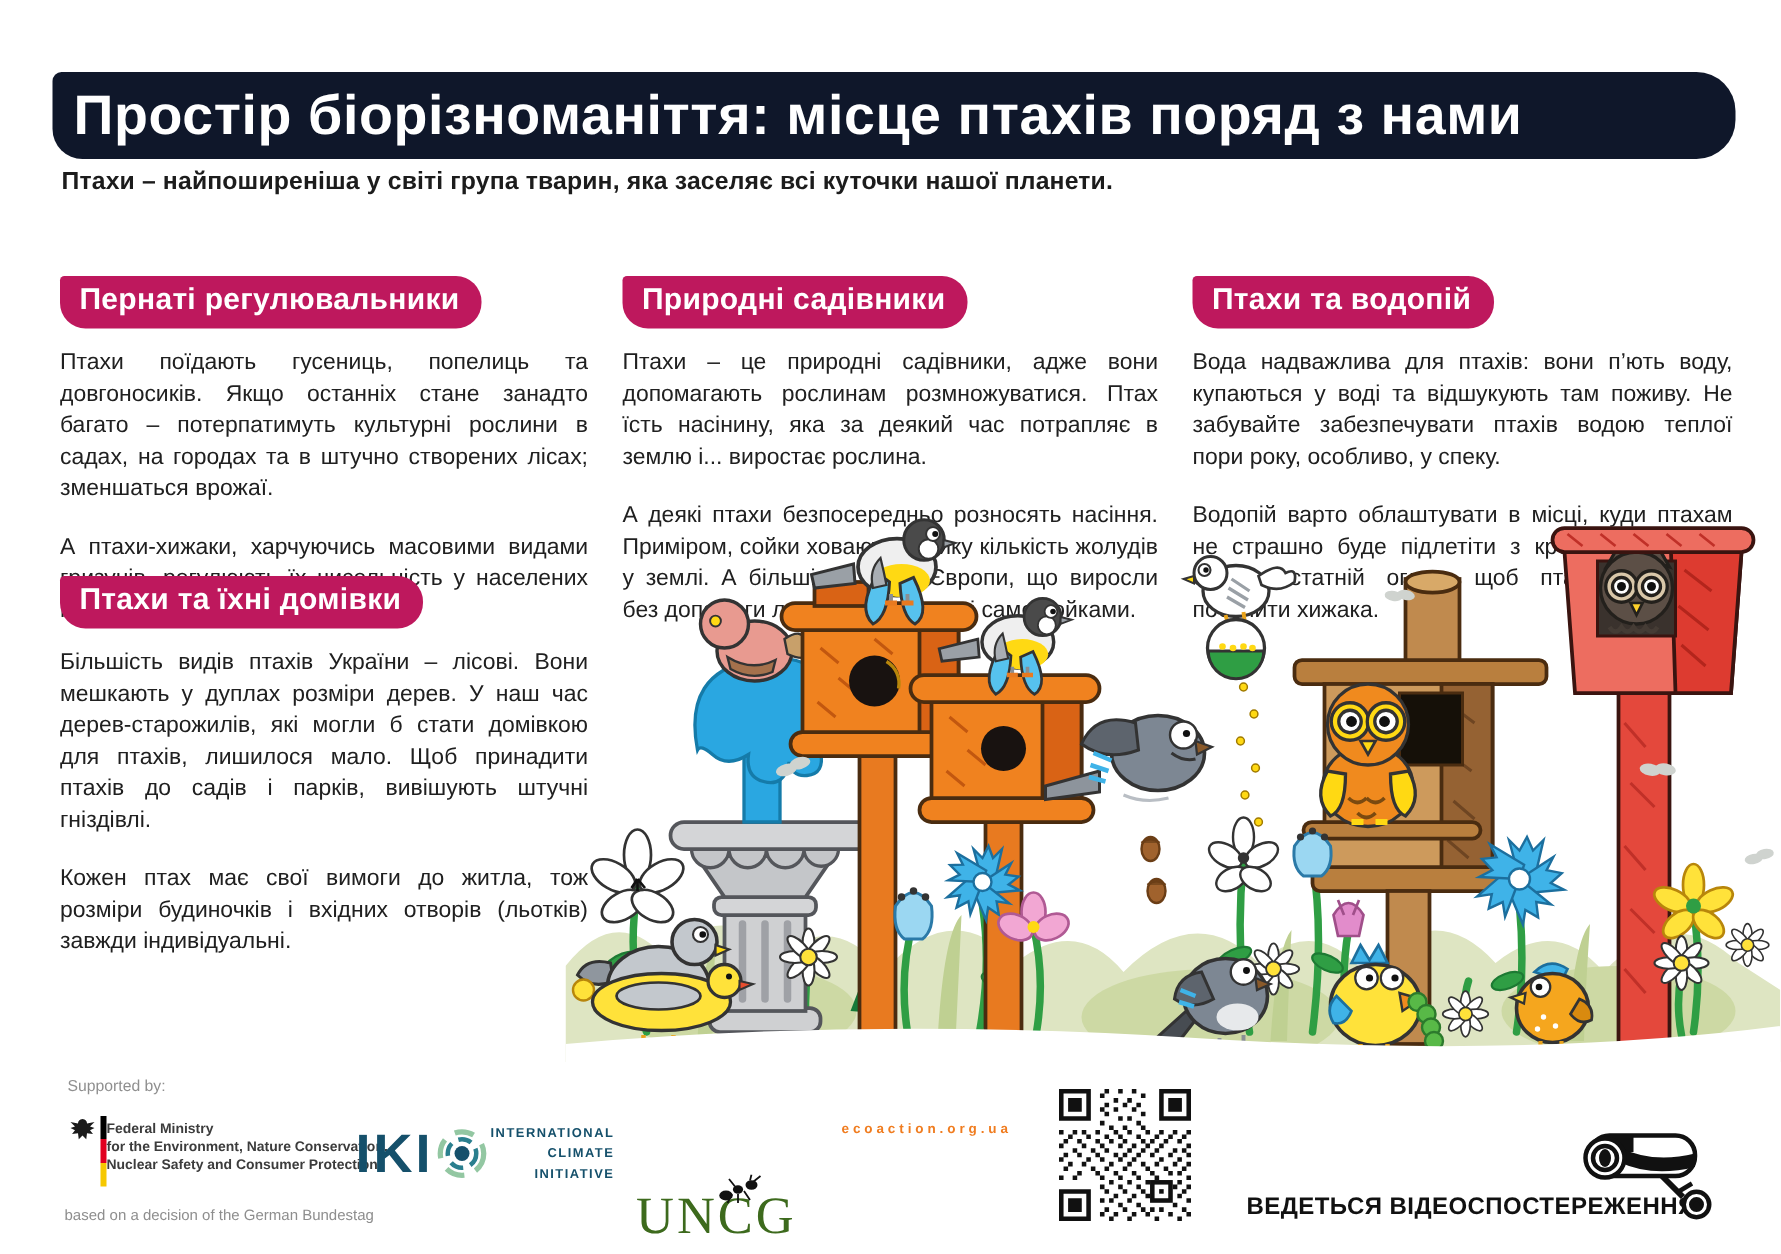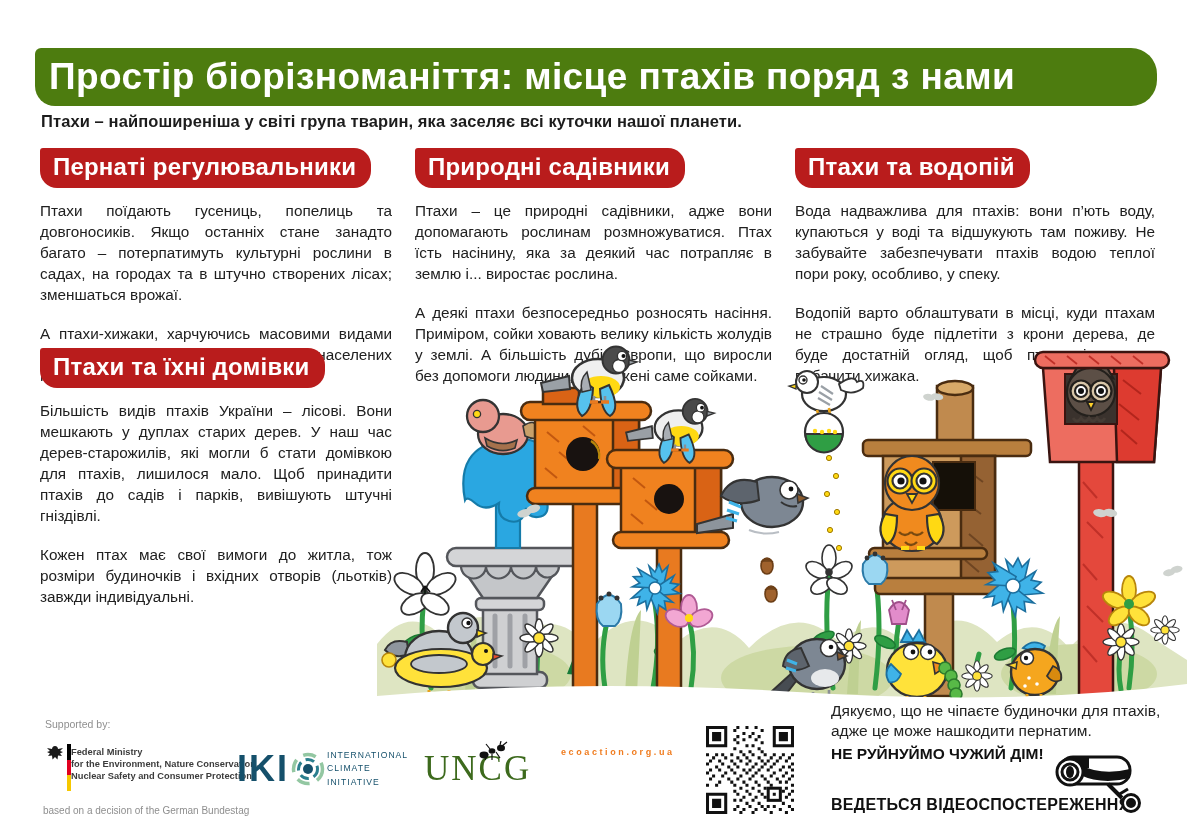--- a/index.html
+++ b/index.html
@@ -2,52 +2,52 @@
 <html><head>
 <meta charset="utf-8">
 <style>
   * { margin:0; padding:0; box-sizing:border-box; }
   html,body { width:1187px; height:836px; }
   body { font-family:"Liberation Sans", sans-serif; background:#ffffff; }
   .poster { position:relative; width:1187px; height:836px; background:#fff; overflow:hidden; }
 
   
   .banner { position:absolute; left:35px; top:48px; width:1122px; height:58px;
-            background:#4d7c0f; border-radius:6px 26px 26px 20px; }
+            background:#0f172a; border-radius:6px 26px 26px 20px; }
   .banner h1 { color:#fff; font-size:37px; font-weight:bold; line-height:58px;
                padding-left:14px; letter-spacing:.4px; white-space:nowrap; }
   .subtitle { position:absolute; left:41px; top:112px; font-size:16.5px; font-weight:bold;
               color:#1c1c1c; letter-spacing:.1px; }
 
   
   .col  { position:absolute; top:148px; }
   .col1 { left:40px;  width:352px; }
   .col2 { left:415px; width:357px; }
   .col3 { left:795px; width:360px; }
   .homes { position:absolute; left:40px; top:348px; width:352px; }
-  .pill { display:inline-block; background:#b91c1c; color:#fff; font-weight:bold;
-          font-size:24px; padding:5px 15px 7px 13px; border-radius:3px 17px 17px 17px;
-          margin-bottom:13px; letter-spacing:.2px; }
+  .pill { display:inline-block; background:#be185d; color:#fff; font-weight:bold;
+          font-size:20px; padding:5px 15px 7px 13px; border-radius:3px 17px 17px 17px;
+          margin-bottom:13px; letter-spacing:.2px;margin-top:36px; }
   .col p, .homes p { font-size:15.3px; line-height:1.37; text-align:justify;
                      color:#202020; margin-bottom:18px; }
 
   
   .scene { position:absolute; left:377px; top:342px; width:810px; height:366px; }
 
   
   .supported { position:absolute; left:45px; top:718px; font-size:10.5px; color:#8f8f8f; }
   .ministry { position:absolute; left:43px; top:744px; display:flex; gap:0; align-items:flex-start; }
   .flag-stripe { width:4px; height:47px;
                  background:linear-gradient(#000 0 33%, #e1001f 33% 66%, #f6c800 66% 100%); }
   .ministry-text { font-size:9.3px; font-weight:bold; color:#3c3c3c; line-height:1.3; padding-top:2px; }
   .bundestag { position:absolute; left:43px; top:805px; font-size:10px; color:#8e8e8e; }
 
   .iki { position:absolute; left:237px; top:748px; display:flex; align-items:center; gap:0; }
   .iki-word { font-size:36px; font-weight:bold; color:#15506b; letter-spacing:2px; }
-  .iki-lines { font-size:8.6px; font-weight:normal; color:#15506b; letter-spacing:1px; line-height:1.55; }
+  .iki-lines { font-size:8.6px; font-weight:bold; color:#15506b; letter-spacing:1px; line-height:1.55;text-align:right; }
 
   .uncg { position:absolute; left:424px; top:749px; font-family:"Liberation Serif", serif;
           font-size:35px; color:#3d6a1d; letter-spacing:2px; }
   .uncg .ant { position:absolute; left:54px; top:-8px; }
 
   .ekodia { position:absolute; left:561px; top:744px; }
   .ekodia-word { position:relative; font-size:32px; font-weight:bold; color:#3fae2a; letter-spacing:.5px; }
   .ekodia-dot { position:absolute; left:76px; top:3px; width:6px; height:6px; border-radius:50%; background:#f07c1f; }
   .ekodia-url { font-size:9px; font-weight:bold; color:#f07c1f; letter-spacing:2.6px; margin-top:3px; }
 
@@ -83,21 +83,21 @@
   </section>
 
   <section class="col col3">
     <div class="pill">Птахи та водопій</div>
     <p>Вода надважлива для птахів: вони п’ють воду, купаються у воді та відшукують там поживу. Не забувайте забезпечувати птахів водою теплої пори року, особливо, у спеку.</p>
     <p>Водопій варто облаштувати в місці, куди птахам не страшно буде підлетіти з крони дерева, де буде достатній огляд, щоб птах міг вчасно побачити хижака.</p>
   </section>
 
   <section class="homes">
     <div class="pill">Птахи та їхні домівки</div>
-    <p>Більшість видів птахів України – лісові. Вони мешкають у дуплах старих дерев. У наш час дерев-старожилів, які могли б стати домівкою для птахів, лишилося мало. Щоб принадити птахів до садів і парків, вивішують штучні гніздівлі.</p>
+    <p>Більшість видів птахів України – лісові. Вони мешкають у дуплах розміри дерев. У наш час дерев-старожилів, які могли б стати домівкою для птахів, лишилося мало. Щоб принадити птахів до садів і парків, вивішують штучні гніздівлі.</p>
     <p>Кожен птах має свої вимоги до житла, тож розміри будиночків і вхідних отворів (льотків) завжди індивідуальні.</p>
   </section>
 
   <svg class="scene" viewBox="0 0 810 366">
     <defs>
       <g id="tit">
         <path d="M-36 -26 l-28 7 2 9 27 -3 z" fill="#9aa0a6" stroke="#333" stroke-width="2"></path>
         <ellipse cx="-7" cy="-24" rx="26" ry="19" fill="#efefef" stroke="#333" stroke-width="2.5"></ellipse>
         <ellipse cx="-4" cy="-15" rx="19" ry="11" fill="#ffd913"></ellipse>
         <path d="M-20 -20 q-14 24 -3 34 q10 -5 11 -28 z" fill="#56c2ee" stroke="#333" stroke-width="2"></path>
@@ -527,21 +527,21 @@
       <circle cx="19" cy="19" r="9.5" fill="none" stroke="#2a7f8e" stroke-width="3" stroke-dasharray="9 5"></circle>
       <circle cx="19" cy="19" r="14.5" fill="none" stroke="#93c7a2" stroke-width="3.5" stroke-dasharray="13 8"></circle>
     </svg>
     <div class="iki-lines">
       <div>INTERNATIONAL</div>
       <div>CLIMATE</div>
       <div>INITIATIVE</div>
     </div>
   </div>
 
-  <div class="uncg" style="position:absolute;">
+  <div class="uncg" style="position:absolute;margin-top:42px;">
     <span>UNCG</span>
     <svg class="ant" width="34" height="20" viewBox="0 0 34 20">
       <ellipse cx="6" cy="14" rx="4.5" ry="3.4" fill="#111"></ellipse>
       <ellipse cx="14" cy="10" rx="3.4" ry="2.8" fill="#111"></ellipse>
       <ellipse cx="23" cy="7" rx="4" ry="3.2" fill="#111"></ellipse>
       <path d="M24 5 l5 -4 M22 4 l1 -4 M10 13 l-3 6 M14 13 l0 6 M18 11 l4 6 M12 8 l-4 -5" stroke="#111" stroke-width="1.2" fill="none"></path>
     </svg>
   </div>
 
   <div class="ekodia">
@@ -552,24 +552,20 @@
     <rect width="87" height="87" fill="#fff"></rect>
     <path fill="#111" d="M0 0h21v21H0z M66 0h21v21H66z M0 66h21v21H0z"></path>
     <path fill="#fff" d="M3 3h15v15H3z M69 3h15v15H69z M3 69h15v15H3z"></path>
     <path fill="#111" d="M6 6h9v9H6z M72 6h9v9H72z M6 72h9v9H6z"></path>
     <path fill="#111" d="M60 60h15v15H60z"></path>
       <path fill="#fff" d="M63 63h9v9H63z"></path>
       <path fill="#111" d="M66 66h3v3H66z"></path>
     <path fill="#111" d="M30 0h3v3h-3z M39 0h3v3h-3z M48 0h3v3h-3z M27 3h3v3h-3z M54 3h3v3h-3z M36 6h3v3h-3z M45 6h3v3h-3z M30 9h3v3h-3z M42 9h3v3h-3z M51 9h3v3h-3z M27 12h3v3h-3z M36 12h3v3h-3z M48 12h3v3h-3z M30 15h3v3h-3z M54 15h3v3h-3z M39 18h3v3h-3z M45 18h3v3h-3z M27 21h3v3h-3z M51 21h3v3h-3z M33 24h3v3h-3z M42 24h3v3h-3z M54 24h3v3h-3z M0 27h3v3H0z M9 27h3v3H9z M15 27h3v3h-3z M24 27h3v3h-3z M36 27h3v3h-3z M45 27h3v3h-3z M57 27h3v3h-3z M66 27h3v3h-3z M75 27h3v3h-3z M84 27h3v3h-3z M6 30h3v3H6z M18 30h3v3h-3z M30 30h3v3h-3z M39 30h3v3h-3z M51 30h3v3h-3z M63 30h3v3h-3z M72 30h3v3h-3z M81 30h3v3h-3z M3 33h3v3H3z M12 33h3v3h-3z M24 33h3v3h-3z M33 33h3v3h-3z M42 33h3v3h-3z M54 33h3v3h-3z M60 33h3v3h-3z M69 33h3v3h-3z M78 33h3v3h-3z M0 36h3v3H0z M15 36h3v3h-3z M27 36h3v3h-3z M39 36h3v3h-3z M48 36h3v3h-3z M57 36h3v3h-3z M66 36h3v3h-3z M84 36h3v3h-3z M9 39h3v3H9z M21 39h3v3h-3z M30 39h3v3h-3z M45 39h3v3h-3z M54 39h3v3h-3z M63 39h3v3h-3z M75 39h3v3h-3z M81 39h3v3h-3z M3 42h3v3H3z M12 42h3v3h-3z M24 42h3v3h-3z M36 42h3v3h-3z M42 42h3v3h-3z M51 42h3v3h-3z M60 42h3v3h-3z M72 42h3v3h-3z M84 42h3v3h-3z M0 45h3v3H0z M18 45h3v3h-3z M27 45h3v3h-3z M39 45h3v3h-3z M48 45h3v3h-3z M66 45h3v3h-3z M78 45h3v3h-3z M6 48h3v3H6z M15 48h3v3h-3z M33 48h3v3h-3z M45 48h3v3h-3z M54 48h3v3h-3z M63 48h3v3h-3z M75 48h3v3h-3z M84 48h3v3h-3z M3 51h3v3H3z M21 51h3v3h-3z M30 51h3v3h-3z M42 51h3v3h-3z M57 51h3v3h-3z M69 51h3v3h-3z M81 51h3v3h-3z M12 54h3v3h-3z M24 54h3v3h-3z M36 54h3v3h-3z M48 54h3v3h-3z M60 54h3v3h-3z M72 54h3v3h-3z M78 54h3v3h-3z M0 57h3v3H0z M9 57h3v3H9z M27 57h3v3h-3z M39 57h3v3h-3z M51 57h3v3h-3z M63 57h3v3h-3z M84 57h3v3h-3z M33 60h3v3h-3z M45 60h3v3h-3z M57 60h3v3h-3z M78 60h3v3h-3z M27 63h3v3h-3z M39 63h3v3h-3z M51 63h3v3h-3z M75 63h3v3h-3z M84 63h3v3h-3z M30 66h3v3h-3z M42 66h3v3h-3z M54 66h3v3h-3z M81 66h3v3h-3z M36 69h3v3h-3z M48 69h3v3h-3z M57 69h3v3h-3z M78 69h3v3h-3z M27 72h3v3h-3z M33 72h3v3h-3z M45 72h3v3h-3z M84 72h3v3h-3z M39 75h3v3h-3z M51 75h3v3h-3z M75 75h3v3h-3z M30 78h3v3h-3z M42 78h3v3h-3z M54 78h3v3h-3z M60 78h3v3h-3z M66 78h3v3h-3z M81 78h3v3h-3z M27 81h3v3h-3z M36 81h3v3h-3z M48 81h3v3h-3z M57 81h3v3h-3z M72 81h3v3h-3z M84 81h3v3h-3z M33 84h3v3h-3z M45 84h3v3h-3z M63 84h3v3h-3z M78 84h3v3h-3z"></path>
   </svg>
 
-  <div class="thanks">
-    <div>Дякуємо, що не чіпаєте будиночки для птахів, адже це може нашкодити пернатим.</div>
-    <div class="bold-line">НЕ РУЙНУЙМО ЧУЖИЙ ДІМ!</div>
-  </div>
 
   <div class="cctv-text">ВЕДЕТЬСЯ ВІДЕОСПОСТЕРЕЖЕННЯ</div>
 
   <svg class="camera" viewBox="0 0 102 72">
     <g stroke="#111" stroke-width="3" fill="#fff">
       <rect x="14" y="12" width="70" height="27" rx="13"></rect>
       <path d="M14 25 a13 13 0 0 1 13 -13 h16 v11 h-29 z" fill="#111" stroke="none"></path>
       <path d="M34 30 q22 10 50 3 v-9 q-28 7 -50 -4 z" fill="#111" stroke="none"></path>
       <circle cx="24" cy="27" r="13"></circle>
       <circle cx="24" cy="27" r="8"></circle>

